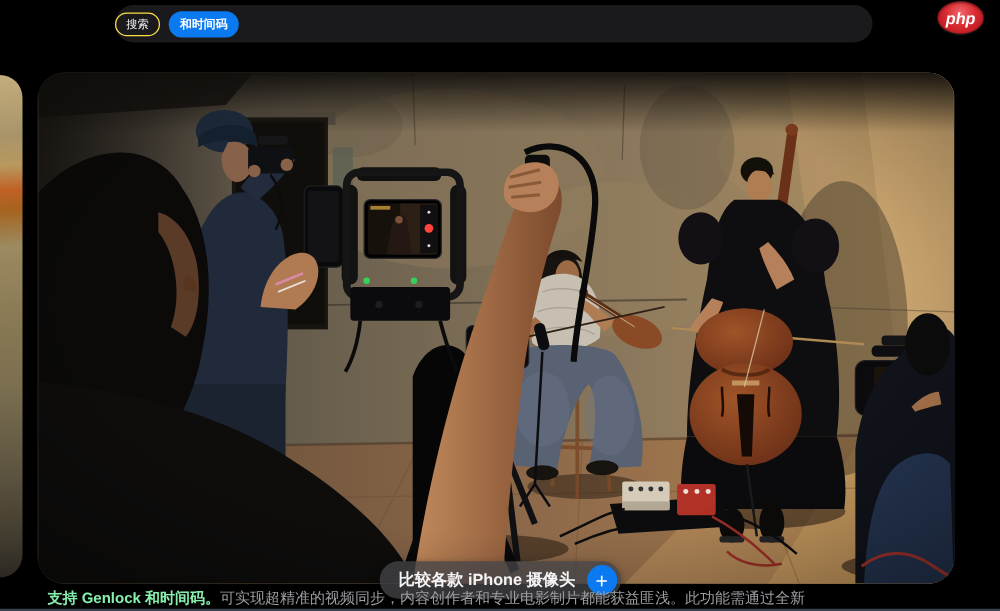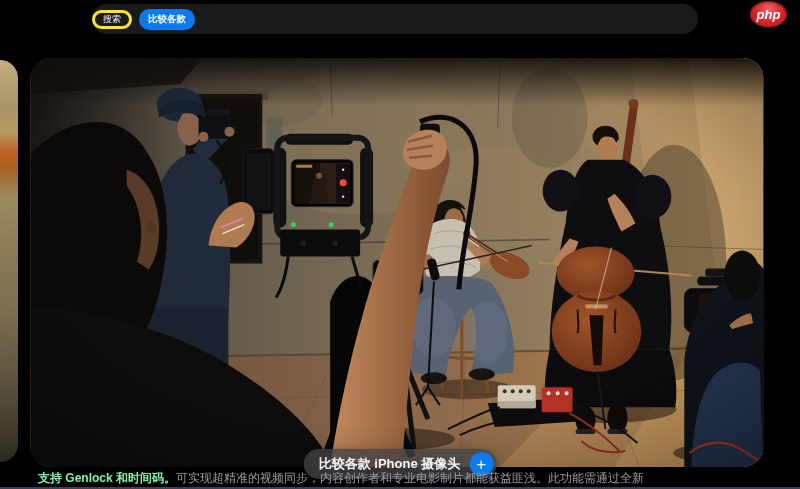--- a/index.html
+++ b/index.html
@@ -7,21 +7,21 @@
   .stage{position:absolute;inset:0;width:800px;height:489px;background:#000;}
 
   
   .searchbar{position:absolute;left:92px;top:4px;width:606px;height:30px;border-radius:17px;
     background:#1a1a1c;display:flex;align-items:center;justify-content:space-between;
     padding:0 5px 0 0;box-sizing:border-box;}
   .search-input{background:transparent;border:none;outline:none;color:#f5f5f7;
     font-weight:700;font-size:13.5px;padding-left:28px;width:380px;
     font-family:"Liberation Sans","DejaVu Sans",sans-serif;}
   .bar-actions{display:flex;align-items:center;gap:7px;}
-  .btn-outline{height:19px;padding:0 8px;border:3px solid #fde047;border-radius:10px;
+  .btn-outline{height:19px;padding:0 8px;border:1px solid #fde047;border-radius:10px;
     background:transparent;color:#f5f5f7;font-size:9px;display:flex;align-items:center;cursor:pointer;}
   .btn-blue{height:21px;padding:0 9px;border:none;border-radius:11px;background:#0b7af0;
     color:#fff;font-size:9.5px;font-weight:700;display:flex;align-items:center;cursor:pointer;}
   .php-logo{position:absolute;left:711px;top:1px;width:37px;height:26px;border-radius:50%;
     background:radial-gradient(ellipse at 50% 35%, #f0666a 0%, #d92b32 45%, #a80f15 100%);
     box-shadow:0 1px 2px rgba(0,0,0,.6) inset, 0 1px 1px rgba(255,255,255,.12);
     display:flex;align-items:center;justify-content:center;color:#fff;font-weight:700;
     font-style:italic;font-size:13px;letter-spacing:0;cursor:pointer;margin-left:39px;}
 
   
@@ -50,21 +50,21 @@
   .bottom-line{position:absolute;left:0;bottom:0;width:800px;height:2px;background:#3b4150;}
 </style>
 </head>
 <body>
 
 <div class="stage">
 
   <div class="searchbar">
     <div class="bar-actions">
       <button class="btn-outline">搜索</button>
-      <button class="btn-blue">比较各款</button>
+      <button class="btn-blue">和时间码</button>
     </div>
   </div>
   <div class="php-logo">php</div>
 
   <div class="prev-slide"></div>
 
   <div class="hero">
     <svg width="734" height="409" viewBox="0 0 734 410">
       <defs>
         <linearGradient id="wallGrad" x1="0" y1="0" x2="1" y2="0">

